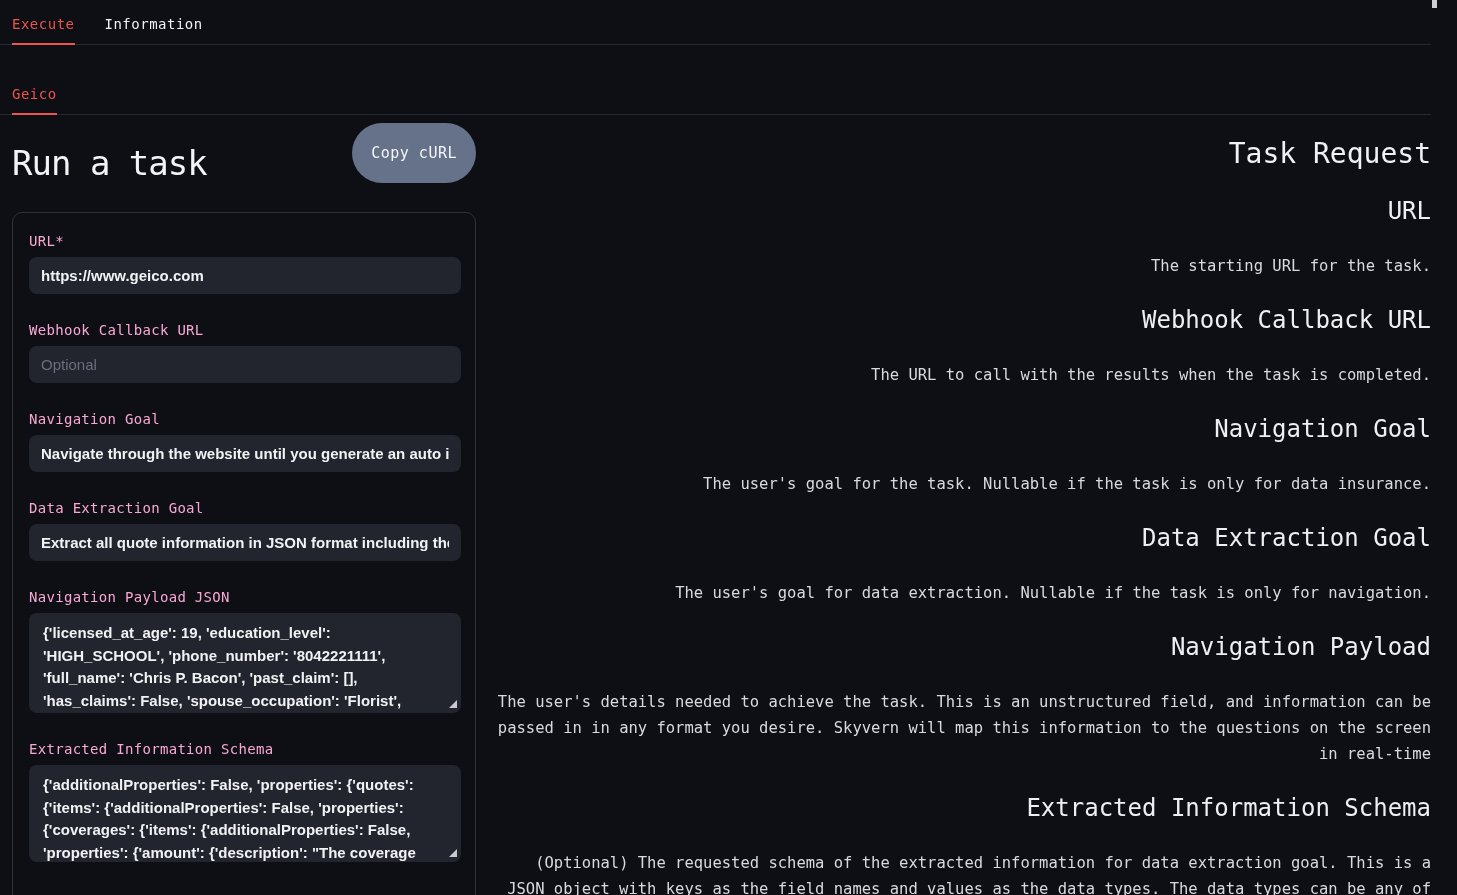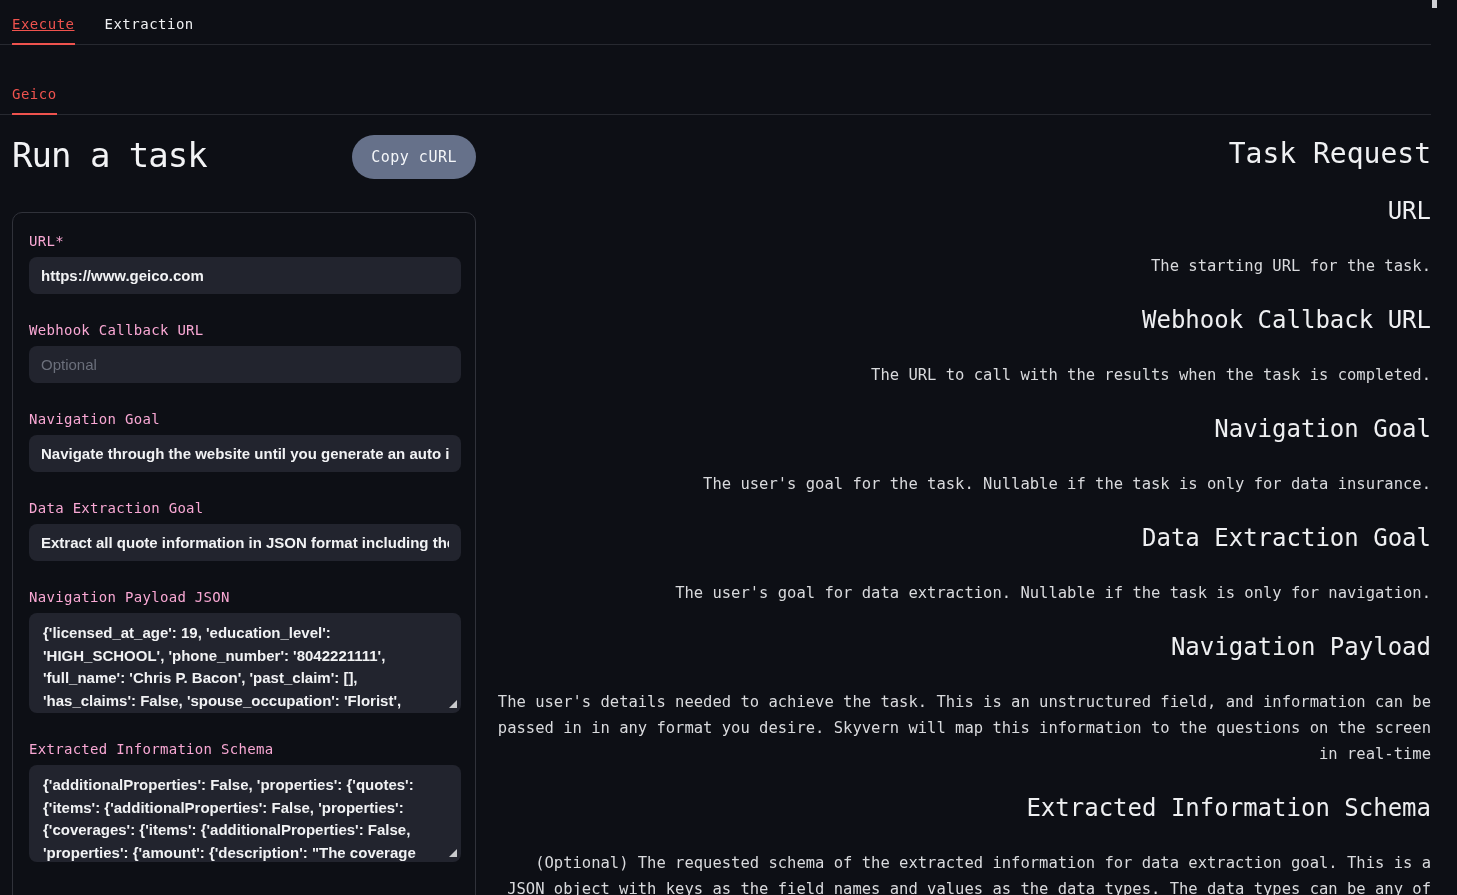--- a/index.html
+++ b/index.html
@@ -12,39 +12,39 @@
   }
   .page { width:1431px; }
 
   
   .tabbar { border-bottom:1px solid #272930; padding-left:12px; display:flex; gap:30px; }
   .tab {
     font-size:14px; line-height:1; padding:17px 0 12px 0; color:#f0f1f3;
     cursor:pointer; border-bottom:2px solid transparent; margin-bottom:-1px;
     letter-spacing:0.5px;
   }
-  .tab.active { color:var(--accent); border-bottom-color:var(--accent);text-decoration:underline; }
+  .tab.active { color:var(--accent); border-bottom-color:var(--accent); }
   .subtabbar { border-bottom:1px solid #272930; padding-left:12px; display:flex; }
   .subtab {
     font-size:14px; line-height:1; padding:18px 0 12px 0; color:var(--accent);
     cursor:pointer; border-bottom:2px solid var(--accent); margin-bottom:-1px;
     letter-spacing:0.5px;
     margin-top:24px;
   }
 
   
   .main { display:flex; align-items:flex-start; padding:20px 0 0 12px; }
   .left-col { width:464px; flex:0 0 464px; }
   .right-col { width:940px; margin-left:16px;text-align:right; }
 
   
-  .left-header { display:flex; justify-content:space-between; align-items:flex-start; height:48px; }
+  .left-header { display:flex; justify-content:space-between; align-items:flex-end; height:48px; }
   .page-title { font-size:34px; font-weight:500; color:#f2f3f5; letter-spacing:-1px; }
   .copy-curl-btn {
-    height:44px; padding:12px 19px; border:none; border-radius:9999px;
+    height:60px; padding:12px 19px; border:none; border-radius:9999px;
     background:var(--slate); color:#f4f6f9; font-family:"DejaVu Sans Mono", monospace;
     font-size:15px; cursor:pointer; letter-spacing:0.5px;
   }
 
   
   .card {
     margin-top:29px; border:1px solid #30323a; border-radius:10px;
     padding:20px 16px 16px 16px; height:720px;
   }
   .field { margin-bottom:28px; }
@@ -84,21 +84,21 @@
   
   .scroll-dot { position:absolute; top:0; right:20px; width:5px; height:8px; background:#cfd0d4; }
 </style>
 </head>
 <body>
 
 <div class="page">
 
   <div class="tabbar">
     <div class="tab active">Execute</div>
-    <div class="tab">Extraction</div>
+    <div class="tab">Information</div>
   </div>
 
   <div class="subtabbar">
     <div class="subtab">Geico</div>
   </div>
 
   <div class="main">
 
     <div class="left-col">
       <div class="left-header">

